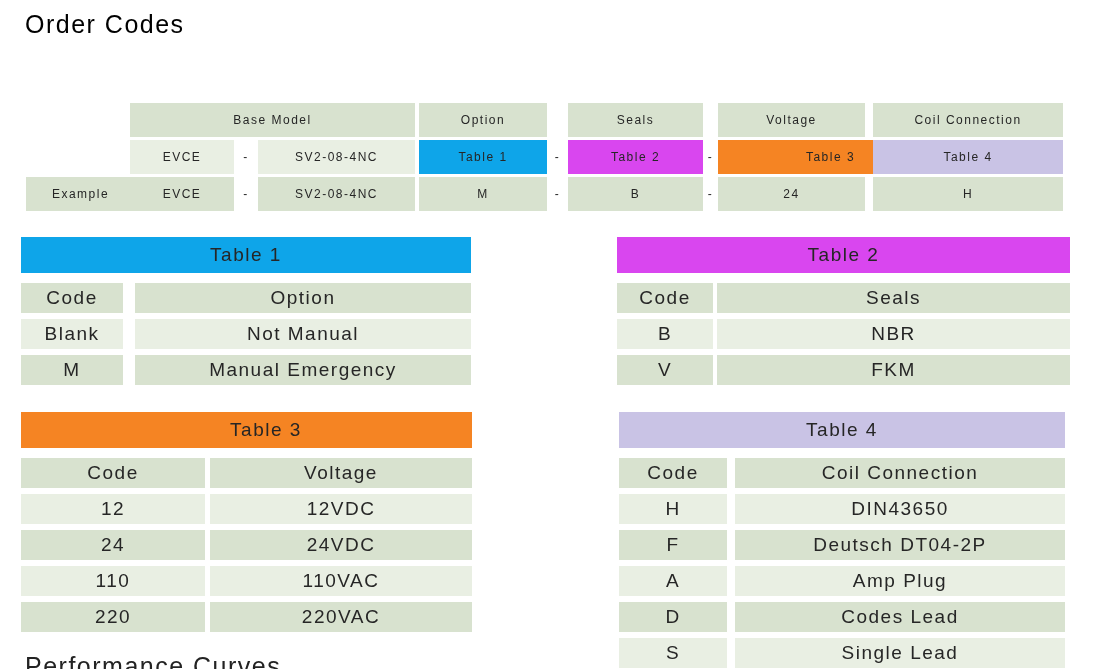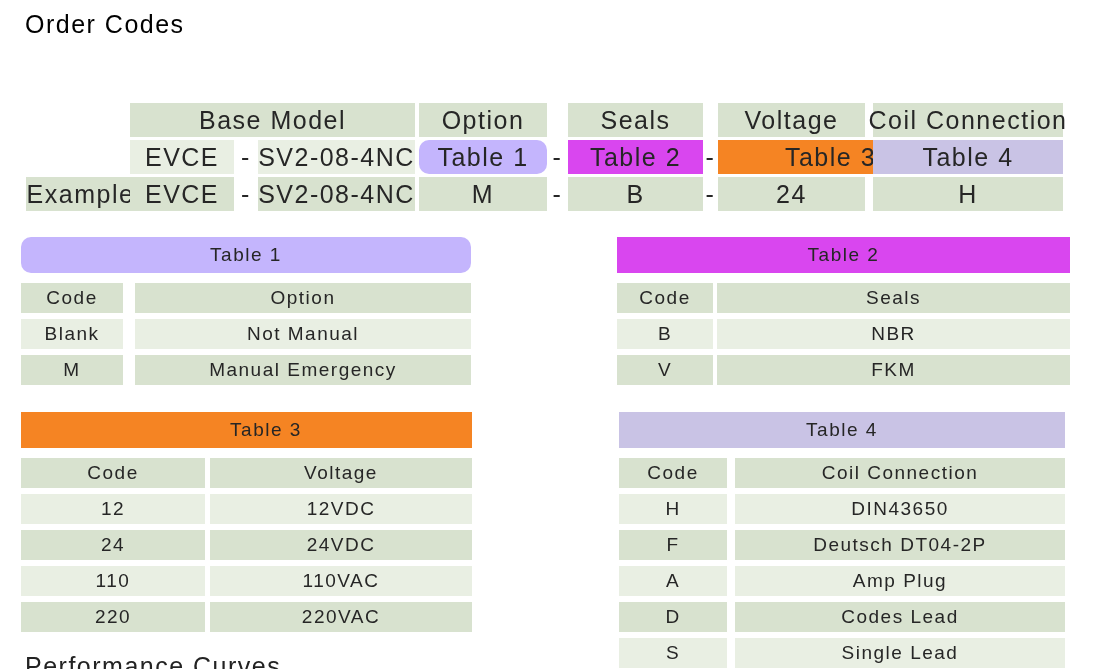--- a/index.html
+++ b/index.html
@@ -17,25 +17,25 @@
   }
   .footer-title{
     position:absolute;left:25px;top:652px;
     font-size:25px;letter-spacing:1.5px;font-weight:400;color:#232323;
     margin:0;
   }
 
   
   .cell{
     position:absolute;display:flex;align-items:center;justify-content:center;
-    font-size:25px;letter-spacing:1.5px;white-space:nowrap;text-align:right;
+    font-size:12px;letter-spacing:1.5px;white-space:nowrap;text-align:right;
   }
   .sage-dark{background:#d8e2cf;}
   .sage-light{background:#e9efe3;}
-  .yellow{background:#c4b5fd;border-radius:10px;}
+  .yellow{background:#0ea5e9;}
   .blue{background:#d946ef;}
   .orange{background:#f58423;padding-left:39px;}
   .lavender{background:#c9c3e5;}
 
   .dash{background:transparent;}
 
   
   .dtable{position:absolute;}
   .thead{
     height:36px;margin-bottom:10px;

